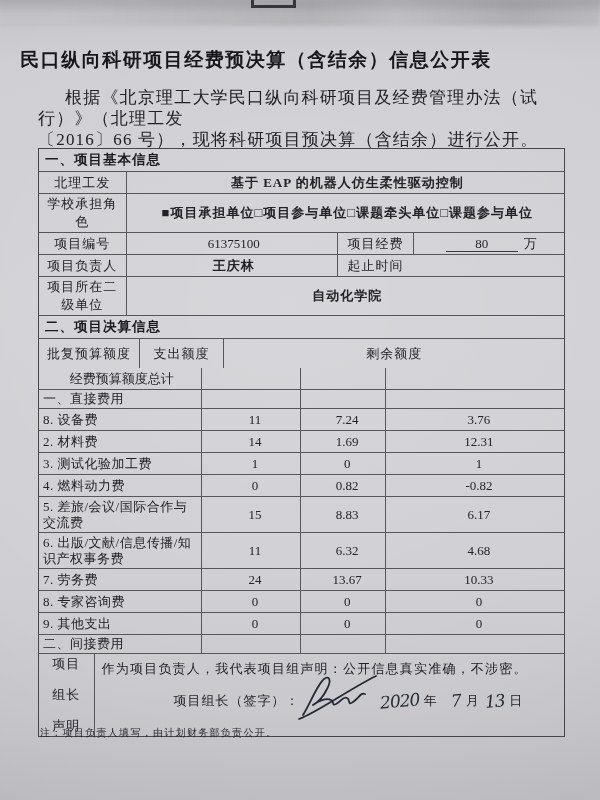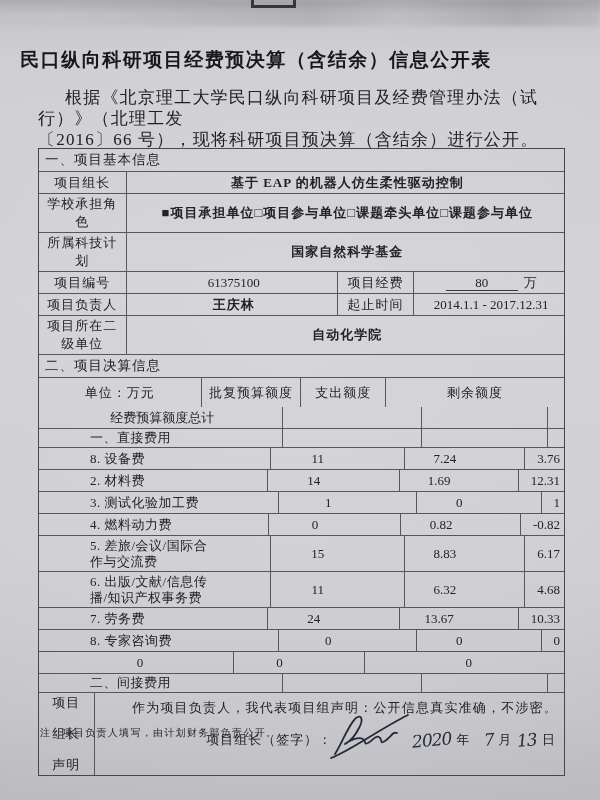--- a/index.html
+++ b/index.html
@@ -37,46 +37,46 @@
   .intro .line1{ text-indent:27px; }
   
   .tbl{
     position:absolute; left:38px; top:148px; width:527px;
     border:1.2px solid #46464c; font-size:13px; color:#222228;
   }
   .row{ display:flex; border-top:1px solid #56565c; align-items:stretch; }
   .row:first-child{ border-top:none; }
   .c{ border-left:1px solid #56565c; display:flex; align-items:center; padding:1px 4px; min-height:21px; }
   .c:first-child{ border-left:none; }
-  .sec-h{ font-weight:400; font-size:13.5px; letter-spacing:1px; padding:2px 6px; min-height:20px; display:flex; align-items:center; color:#1b1b20;}
+  .sec-h{ font-weight:700; font-size:13.5px; letter-spacing:1px; padding:2px 6px; min-height:20px; display:flex; align-items:center; color:#1b1b20;}
   .center-c{ justify-content:center; text-align:center;padding-left:8px; }
   .lbl{ justify-content:center; text-align:center; letter-spacing:1px; }
   .w-lab1{ width:16.5%; }
   .w-val-wide{ flex:1; }
   .w-num-val{ width:40.2%; }
   .w-lab2{ width:14.6%; }
   .w-last{ flex:1; }
   .bold-val{ font-weight:600; letter-spacing:1px; }
   .uline{ display:inline-block; min-width:72px; text-align:center;
     border-bottom:1.2px solid #3a3a40; line-height:15px; margin-right:6px; }
   
   .s-lab{ width:30.8%; }
   .s-n1{ width:19%; }
   .s-n2{ width:16.1%; }
   .s-n3{ flex:1; }
   .hdr .c{ min-height:29px; justify-content:center; letter-spacing:1px; }
-  .item .c{ line-height:16px;margin-left:47px; }
+  .item .c{ line-height:16px; }
   .item .lab{ justify-content:flex-start; letter-spacing:0.5px; }
   .item .num{ justify-content:center;padding-left:12px; }
   .tall .c{ min-height:35px; }
   .short .c{ min-height:18px; }
   
   .decl .dlabel{ width:10.4%; flex-direction:column; justify-content:space-between; gap:3px;
     letter-spacing:1px; line-height:18px; min-height:82px; }
-  .decl .dbody{ flex:1; flex-direction:column; align-items:flex-end; justify-content:flex-start; padding:5px 6px 4px 7px; }
+  .decl .dbody{ flex:1; flex-direction:column; align-items:flex-start; justify-content:flex-start; padding:5px 6px 4px 7px; }
   .statement{ font-size:13px; letter-spacing:1.2px; line-height:19px; }
   .signrow{ display:flex; align-items:center; margin-top:9px; padding-left:72px; position:relative; }
   .signlabel{ font-size:13px; letter-spacing:1px; }
   .sig-svg{ margin:-16px 0 -8px -4px; }
   .datewrap{ margin-left:auto; display:flex; align-items:center; gap:5px; padding-right:2px; }
   .handwrite{ font-family:"DejaVu Serif",serif; font-style:italic; font-size:17px;
     color:#242b36; transform:rotate(-5deg); letter-spacing:-1px; }
   .printed-dt{ font-size:13px; letter-spacing:1px; }
   .note{ position:absolute; left:40px; top:726px; font-size:10px; letter-spacing:1.3px; color:#26262c; }
 </style>
@@ -93,62 +93,56 @@
     <div class="line2">〔2016〕66 号），现将科研项目预决算（含结余）进行公开。</div>
   </div>
 
   <div class="tbl">
 
     <div class="row">
         <div class="sec-h" style="width:100%">一、项目基本信息</div>
       </div>
 
     <div class="row">
-      <div class="c lbl w-lab1">项目组长</div>
+      <div class="c lbl w-lab1">北理工发</div>
       <div class="c center-c w-val-wide bold-val">基于 EAP 的机器人仿生柔性驱动控制</div>
     </div>
 
     <div class="row">
       <div class="c lbl w-lab1">学校承担角色</div>
       <div class="c center-c w-val-wide bold-val">■项目承担单位□项目参与单位□课题牵头单位□课题参与单位</div>
     </div>
 
-    <div class="row">
-      <div class="c lbl w-lab1">所属科技计划</div>
-      <div class="c center-c w-val-wide bold-val">国家自然科学基金</div>
-    </div>
 
     <div class="row">
       <div class="c lbl w-lab1">项目编号</div>
       <div class="c center-c w-num-val">61375100</div>
       <div class="c lbl w-lab2">项目经费</div>
       <div class="c center-c w-last">
         <span class="uline">80</span>
           <span>万</span>
       </div>
     </div>
 
     <div class="row">
       <div class="c lbl w-lab1">项目负责人</div>
       <div class="c center-c w-num-val bold-val">王庆林</div>
       <div class="c lbl w-lab2">起止时间</div>
-      <div class="c center-c w-last">2014.1.1 - 2017.12.31</div>
     </div>
 
     <div class="row">
       <div class="c lbl w-lab1" style="min-height:37px; line-height:18px;">项目所在二级单位</div>
       <div class="c center-c w-val-wide bold-val">自动化学院</div>
     </div>
 
     <div class="row">
         <div class="sec-h" style="width:100%">二、项目决算信息</div>
       </div>
 
     <div class="row hdr">
-      <div class="c s-lab">单位：万元</div>
       <div class="c s-n1">批复预算额度</div>
       <div class="c s-n2">支出额度</div>
       <div class="c s-n3">剩余额度</div>
     </div>
 
     <div>
   <div class="row item">
     <div class="c s-lab center-c">经费预算额度总计</div>
     <div class="c num s-n1"></div>
     <div class="c num s-n2"></div>
@@ -212,20 +206,21 @@
   </div>
 
   <div class="row item">
     <div class="c lab s-lab">8. 专家咨询费</div>
     <div class="c num s-n1">0</div>
     <div class="c num s-n2">0</div>
     <div class="c num s-n3">0</div>
   </div>
 
   <div class="row item">
+    <div class="c lab s-lab">9. 其他支出</div>
     <div class="c num s-n1">0</div>
     <div class="c num s-n2">0</div>
     <div class="c num s-n3">0</div>
   </div>
 
   <div class="row item short">
     <div class="c lab s-lab">二、间接费用</div>
     <div class="c num s-n1"></div>
     <div class="c num s-n2"></div>
     <div class="c num s-n3"></div>

